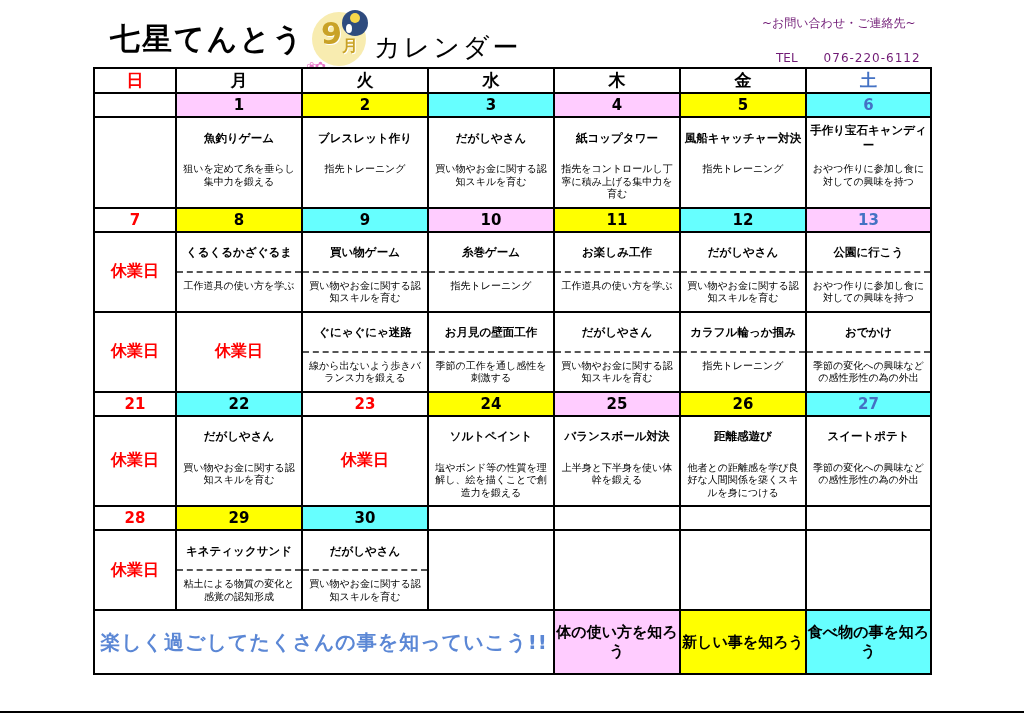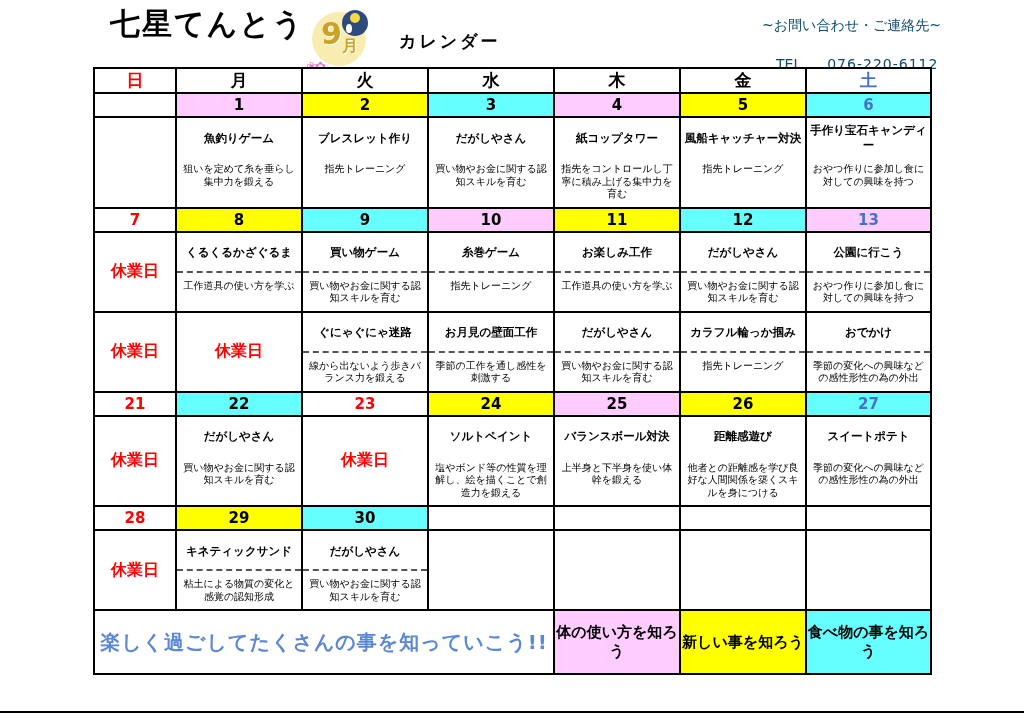--- a/index.html
+++ b/index.html
@@ -7,30 +7,30 @@
     --red:#FF0000; --blue:#4472C4; --msgblue:#5B87D5;
     --badge-bg:#F8ECB0; --badge-gold:#C9A227; --night:#2E4B7E;
   }
   *{box-sizing:border-box;}
   html,body{margin:0;padding:0;}
   body{
     width:1024px;height:719px;background:#ffffff;position:relative;
     font-family:"DejaVu Sans",sans-serif;color:#000;overflow:hidden;
   }
   
-  .title{position:absolute;left:110px;top:4px;font-size:30px;font-weight:bold;letter-spacing:2px;}
+  .title{position:absolute;left:110px;top:19px;font-size:30px;font-weight:bold;letter-spacing:2px;}
   .badge{position:absolute;left:312px;top:12px;width:54px;height:54px;border-radius:50%;background:var(--badge-bg);}
   .badge-num{position:absolute;left:9px;top:4px;font-size:30px;font-weight:bold;color:var(--badge-gold);text-shadow:1px 1px 0 #fff;}
   .badge-suffix{position:absolute;left:30px;top:24px;font-size:16px;font-weight:bold;color:var(--badge-gold);text-shadow:1px 1px 0 #fff;}
   .badge-night{position:absolute;top:-2px;right:-2px;width:26px;height:26px;border-radius:50%;background:var(--night);}
   .badge-night::after{content:"";position:absolute;top:3px;left:8px;width:10px;height:10px;border-radius:50%;background:#F7D74A;}
   .badge-night::before{content:"";position:absolute;bottom:3px;left:4px;width:6px;height:9px;border-radius:50%;background:#fff;}
   .badge-flowers{position:absolute;left:-6px;bottom:-8px;font-size:13px;color:#E878C8;letter-spacing:-2px;}
-  .cal-label{position:absolute;left:374px;top:30px;font-size:17px;font-weight:bold;letter-spacing:3px;margin-left:25px;}
-  .contact{position:absolute;left:762px;top:12px;font-size:14px;color:#0c4a6e;line-height:1.9;}
+  .cal-label{position:absolute;left:374px;top:30px;font-size:26px;font-weight:normal;letter-spacing:3px;}
+  .contact{position:absolute;left:762px;top:12px;font-size:12px;color:#701a75;line-height:1.9;}
   .contact .tel-line{padding-left:14px;margin-top:12px;}
   .contact .tel-line .num{margin-left:26px;letter-spacing:1px;}
   
   table.cal{position:absolute;left:93px;top:67px;width:837px;border-collapse:collapse;table-layout:fixed;}
   table.cal th,table.cal td{border:2px solid #000;padding:0;overflow:hidden;}
   table.cal thead th{height:24px;font-size:17px;font-weight:bold;text-align:center;background:#fff;}
   .date-row td{height:22px;font-size:15px;font-weight:bold;text-align:center;line-height:22px;}
   .act-row td{height:66px;vertical-align:top;background:#fff;}
   .bg-white{background:#fff;} .bg-pink{background:var(--pink);} .bg-yellow{background:var(--yellow);} .bg-cyan{background:var(--cyan);}
   .t-black{color:#000;} .t-red{color:var(--red);} .t-blue{color:var(--blue);}

